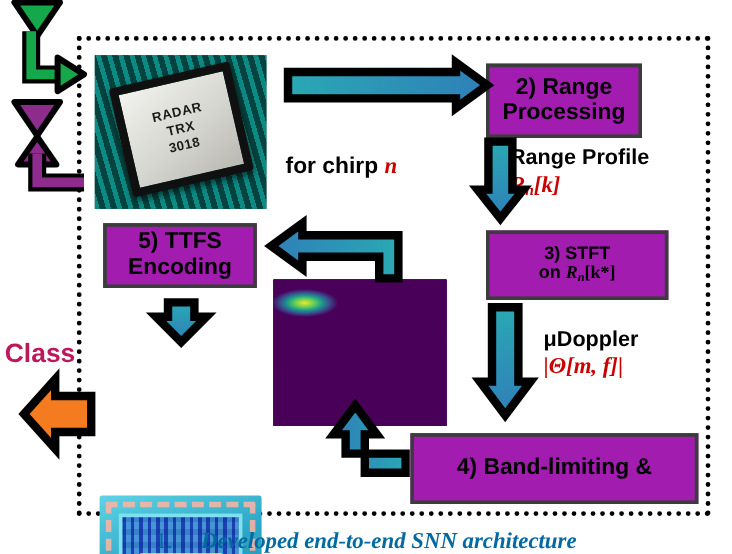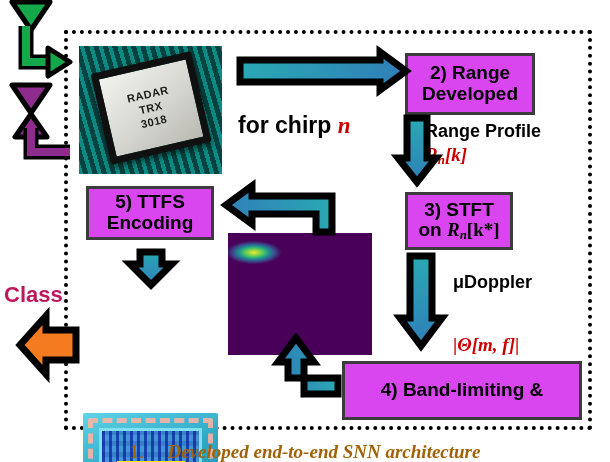--- a/index.html
+++ b/index.html
@@ -8,21 +8,21 @@
   #root{position:absolute;left:0;top:0;width:610px;height:462px;}
 
   
   .dotted-frame{
     position:absolute;left:64px;top:30px;width:528px;height:400px;
     border:4px dotted #000;box-sizing:border-box;background:#fff;
   }
 
   
   .pbox{
-    position:absolute;background:#d946ef;border:3px solid #3c3c3c;
+    position:absolute;background:#a21caf;border:3px solid #3c3c3c;
     box-sizing:border-box;display:flex;flex-direction:column;
     align-items:center;justify-content:center;
     color:#000;font-weight:bold;line-height:1.08;text-align:center;
   }
   .pbox .ln{display:block;white-space:nowrap;}
 
   
   .ftext{position:absolute;font-weight:bold;color:#000;line-height:1.12;white-space:nowrap;}
   .red{color:#cc0000;}
   .mi{font-family:"Liberation Serif",serif;font-style:italic;font-weight:bold;}
@@ -89,60 +89,60 @@
     font-family:"Liberation Sans",sans-serif;
   }
 
   
   #gfx{position:absolute;left:0;top:0;width:610px;height:462px;pointer-events:none;}
 
   
   .caption{
     position:absolute;left:0;top:441px;width:610px;text-align:center;
     font-family:"Liberation Serif",serif;font-style:italic;font-weight:bold;
-    font-size:19px;color:#a16207;white-space:nowrap;overflow:hidden;
+    font-size:19px;color:#0369a1;white-space:nowrap;overflow:hidden;
   }
   .caption .num{font-style:normal;font-weight:normal;}
 </style>
 </head>
 <body>
 
 <div id="root">
 
   <div class="dotted-frame"></div>
 
   <div class="imgbox pcb" style="left:79px;top:46px;width:143px;height:128px;">
     <div class="chiptext">
       <span>RADAR</span>
       <span>TRX</span>
       <span>3018</span>
     </div>
   </div>
 
-  <div class="ftext" style="left:238px;top:113px;font-size:23px;">
+  <div class="ftext" style="left:238px;top:128px;font-size:19px;">
     <span>for chirp </span><span class="mi red">n</span>
   </div>
 
   <div class="pbox" style="left:405px;top:53px;width:130px;height:62px;font-size:19px;">
     <span class="ln">2) Range</span>
-    <span class="ln">Developed</span>
+    <span class="ln">Processing</span>
   </div>
 
   <div class="ftext" style="left:425px;top:121px;font-size:18px;text-align:right;">Range Profile</div>
   <div class="ftext" style="left:425px;top:144px;font-size:19px;">
     <span class="mi red">R</span><span class="misub red">n</span><span class="mi red">[k]</span>
   </div>
 
-  <div class="pbox" style="left:405px;top:192px;width:108px;height:58px;font-size:19px;">
+  <div class="pbox" style="left:405px;top:192px;width:152px;height:58px;font-size:15px;">
     <span class="ln">3) STFT</span>
     <span class="ln"><span>on </span><span class="mi">R</span><span class="misub">n</span><span class="mi" style="font-style:normal;">[k*]</span></span>
   </div>
 
   <div class="ftext" style="left:453px;top:272px;font-size:18px;">μDoppler</div>
-  <div class="ftext" style="left:453px;top:295px;font-size:19px;margin-top:39px;">
+  <div class="ftext" style="left:453px;top:295px;font-size:19px;">
     <span class="mi red" style="font-style:normal;">|</span><span class="mi red">Θ</span><span class="mi red">[m, f]</span><span class="mi red" style="font-style:normal;">|</span>
   </div>
 
   <div class="pbox" style="left:342px;top:361px;width:240px;height:59px;font-size:19px;text-align:center;">
     <span class="ln">4) Band-limiting &amp;</span>
   </div>
 
   <div class="pbox" style="left:86px;top:186px;width:128px;height:54px;font-size:19px;">
     <span class="ln">5) TTFS</span>
     <span class="ln">Encoding</span>

